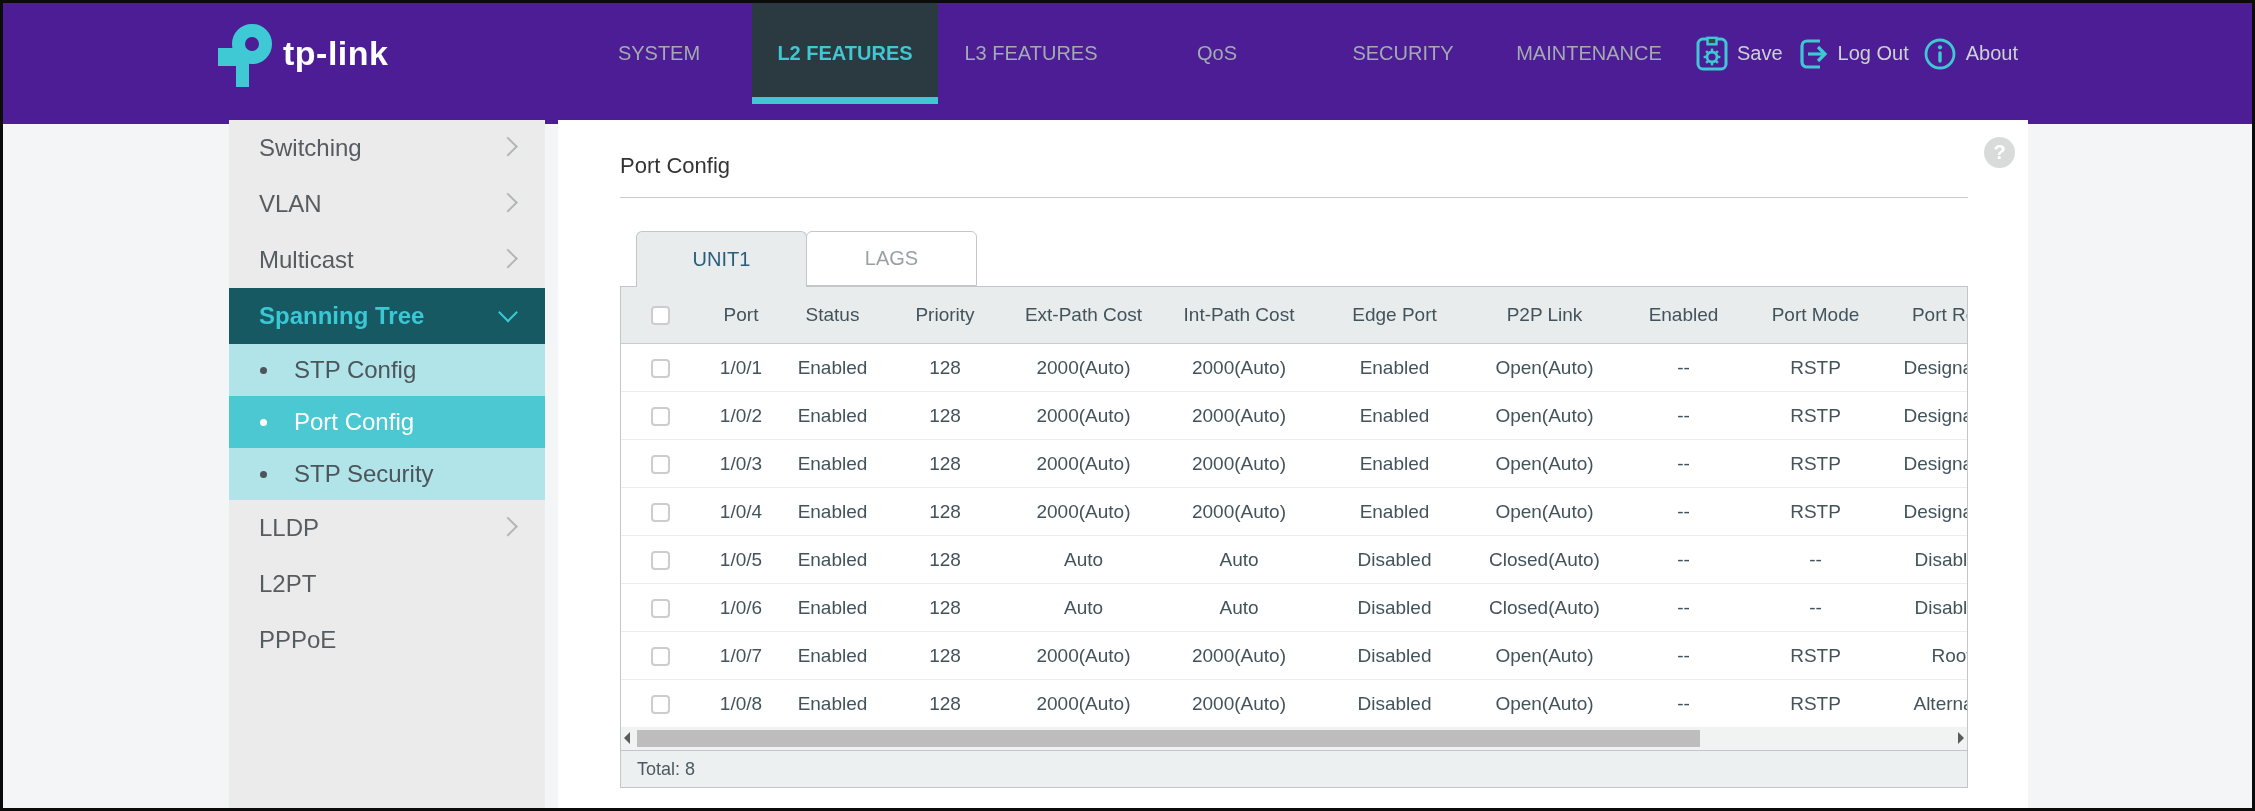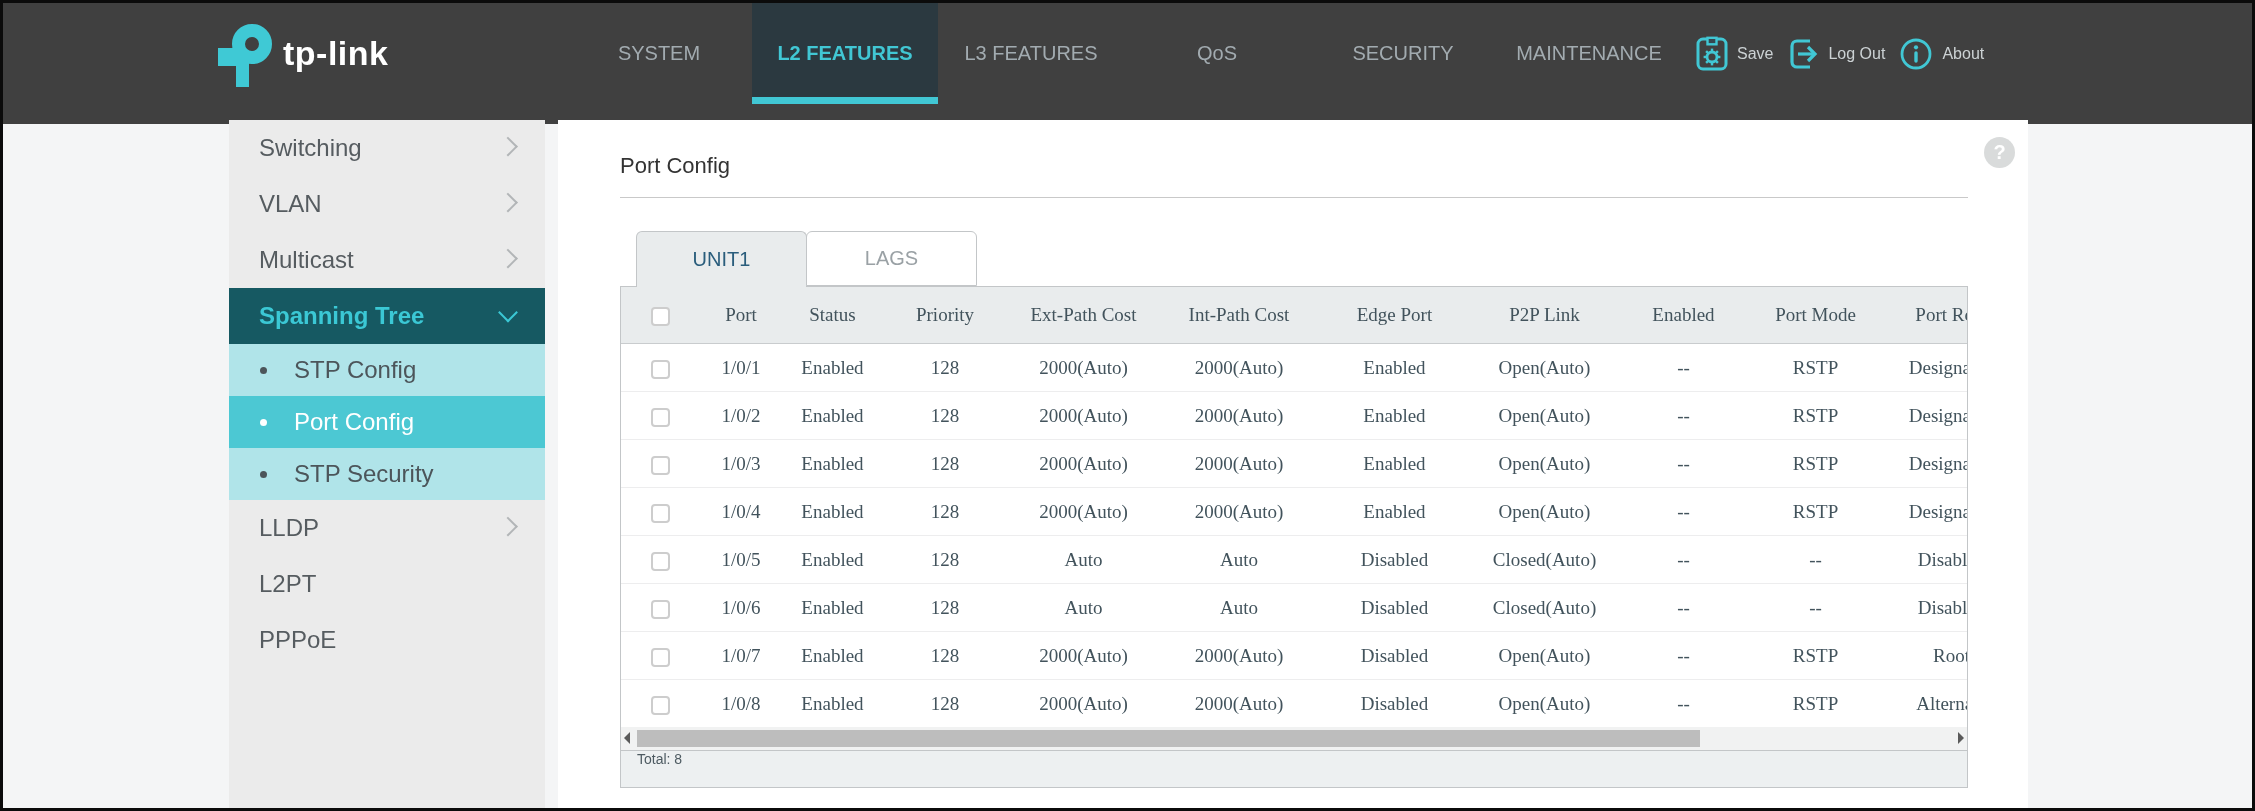--- a/index.html
+++ b/index.html
@@ -5,32 +5,32 @@
 <style>
   html,body{margin:0;padding:0;background:#888;}
   #app{
     position:relative; width:2255px; height:811px;
     border:3px solid #0b0b0b; box-sizing:border-box;
     background:#f4f5f6; overflow:hidden;
     font-family:"Liberation Sans", sans-serif;
     -webkit-font-smoothing:antialiased;
   }
   
-  .topbar{position:absolute;left:0;top:0;width:2249px;height:121px;background:#404040;}
+  .topbar{position:absolute;left:0;top:0;width:2249px;height:121px;background:#4c1d95;}
   .logo{position:absolute;left:215px;top:0;height:101px;display:flex;align-items:center;gap:11px;cursor:default;}
   .lg{position:relative;width:54px;height:66px;}
   .lg .ring{position:absolute;right:0;top:3px;width:40px;height:40px;border:13px solid #3fc9d5;border-radius:50%;box-sizing:border-box;}
   .lg .sq{position:absolute;left:0;top:27px;width:18px;height:18px;background:#3fc9d5;}
   .lg .stem{position:absolute;left:18px;top:33px;width:13px;height:33px;background:#3fc9d5;}
   .logo .word{color:#fff;font-size:34px;font-weight:bold;letter-spacing:.5px;}
   .top-nav{position:absolute;left:563px;top:0;height:101px;display:flex;}
   .nav-item{width:186px;display:flex;align-items:center;justify-content:center;color:#a2abb0;font-size:20px;cursor:pointer;white-space:nowrap;}
   .nav-item.active{background:#2b3940;color:#41c7d4;font-weight:bold;box-shadow:inset 0 -7px 0 #41c7d4;}
   .top-actions{position:absolute;left:1692px;top:0;height:101px;display:flex;align-items:center;gap:13px;}
-  .action{display:flex;align-items:center;gap:8px;color:#ccd2d4;font-size:16px;cursor:pointer;white-space:nowrap;}
+  .action{display:flex;align-items:center;gap:8px;color:#ccd2d4;font-size:20px;cursor:pointer;white-space:nowrap;}
   .action svg{display:block;}
   
   .sidebar{position:absolute;left:226px;top:117px;width:316px;height:688px;background:#ebebeb;}
   .side-item{position:relative;height:56px;display:flex;align-items:center;padding-left:30px;font-size:24px;color:#565c60;cursor:pointer;box-sizing:border-box;}
   .side-item.sub{height:52px;padding-left:65px;background:#b0e4e9;color:#4c555a;}
   .side-item.parent-active{background:#165962;color:#3bc8d5;font-weight:bold;}
   .side-item.selected{background:#4cc8d3;color:#ffffff;}
   .bullet{position:absolute;left:31px;top:50%;width:7px;height:7px;margin-top:-3.5px;border-radius:50%;background:#4c555a;}
   .side-item.selected .bullet{background:#fff;}
   .chev{position:absolute;right:30px;top:50%;width:12px;height:12px;border-top:2px solid #b2b5b7;border-right:2px solid #b2b5b7;transform:translateY(-60%) rotate(45deg);}
@@ -38,32 +38,32 @@
   
   .panel{position:absolute;left:555px;top:117px;width:1470px;height:688px;background:#ffffff;}
   .page-title{position:absolute;left:62px;top:33px;margin:0;font-size:22px;font-weight:normal;color:#333;}
   .help{position:absolute;left:1426px;top:17px;width:31px;height:31px;border-radius:50%;background:#d9dbdb;color:#fff;font-size:20px;font-weight:bold;display:flex;align-items:center;justify-content:center;cursor:pointer;}
   .rule{position:absolute;left:62px;width:1348px;top:77px;border-top:1px solid #c9c9c9;}
   .tabs{position:absolute;left:78px;top:111px;display:flex;z-index:2;}
   .tab{width:171px;height:55px;display:flex;align-items:center;justify-content:center;font-size:20px;box-sizing:border-box;cursor:pointer;border:1px solid #c3c6c8;border-radius:6px 6px 0 0;}
   .tab.active{height:56px;background:#e9eced;color:#2a5d7c;border-bottom:none;}
   .tab.inactive{background:#ffffff;color:#9aa1a5;margin-left:-1px;}
   .card{position:absolute;left:62px;top:166px;width:1348px;height:502px;border:1px solid #c3c6c8;box-sizing:border-box;background:#fff;}
-  .clip{width:1346px;height:440px;overflow:hidden;font-family:Liberation Serif, serif;}
+  .clip{width:1346px;height:440px;overflow:hidden;}
   table.grid{width:1400px;border-collapse:collapse;table-layout:fixed;}
   table.grid th{height:56px;background:#e9eced;font-weight:normal;font-size:19px;color:#42535c;text-align:center;border-bottom:1px solid #c9ccce;padding:0;white-space:nowrap;}
   table.grid td{height:47px;font-size:19px;color:#42535c;text-align:center;border-bottom:1px solid #ededee;padding:0;white-space:nowrap;}
   table.grid tr:last-child td{border-bottom:none;}
   .cb{display:inline-block;width:19px;height:19px;border:2px solid #cdcdcd;border-radius:4px;background:#fff;box-sizing:border-box;cursor:pointer;vertical-align:middle;}
   .hscroll{position:relative;width:1346px;height:23px;background:#f1f2f2;}
   .thumb{position:absolute;left:16px;top:3px;width:1063px;height:17px;background:#bdbdbd;cursor:pointer;}
   .arr{position:absolute;top:5px;width:0;height:0;border:6px solid transparent;cursor:pointer;}
   .arr.left{left:3px;border-right-color:#5a5a5a;border-left-width:0;}
   .arr.right{right:3px;border-left-color:#5a5a5a;border-right-width:0;}
-  .tfoot{width:1346px;height:37px;background:#edf0f1;border-top:1px solid #c3c6c8;display:flex;align-items:flex-start;padding-left:16px;box-sizing:border-box;font-size:14px;color:#4d5a61;}
+  .tfoot{width:1346px;height:37px;background:#edf0f1;border-top:1px solid #c3c6c8;display:flex;align-items:center;padding-left:16px;box-sizing:border-box;font-size:18px;color:#4d5a61;}
 </style>
 </head>
 <body>
 
 <div id="app">
 
   <header class="topbar">
     <div class="logo">
       <span class="lg">
         <span class="ring"></span>

